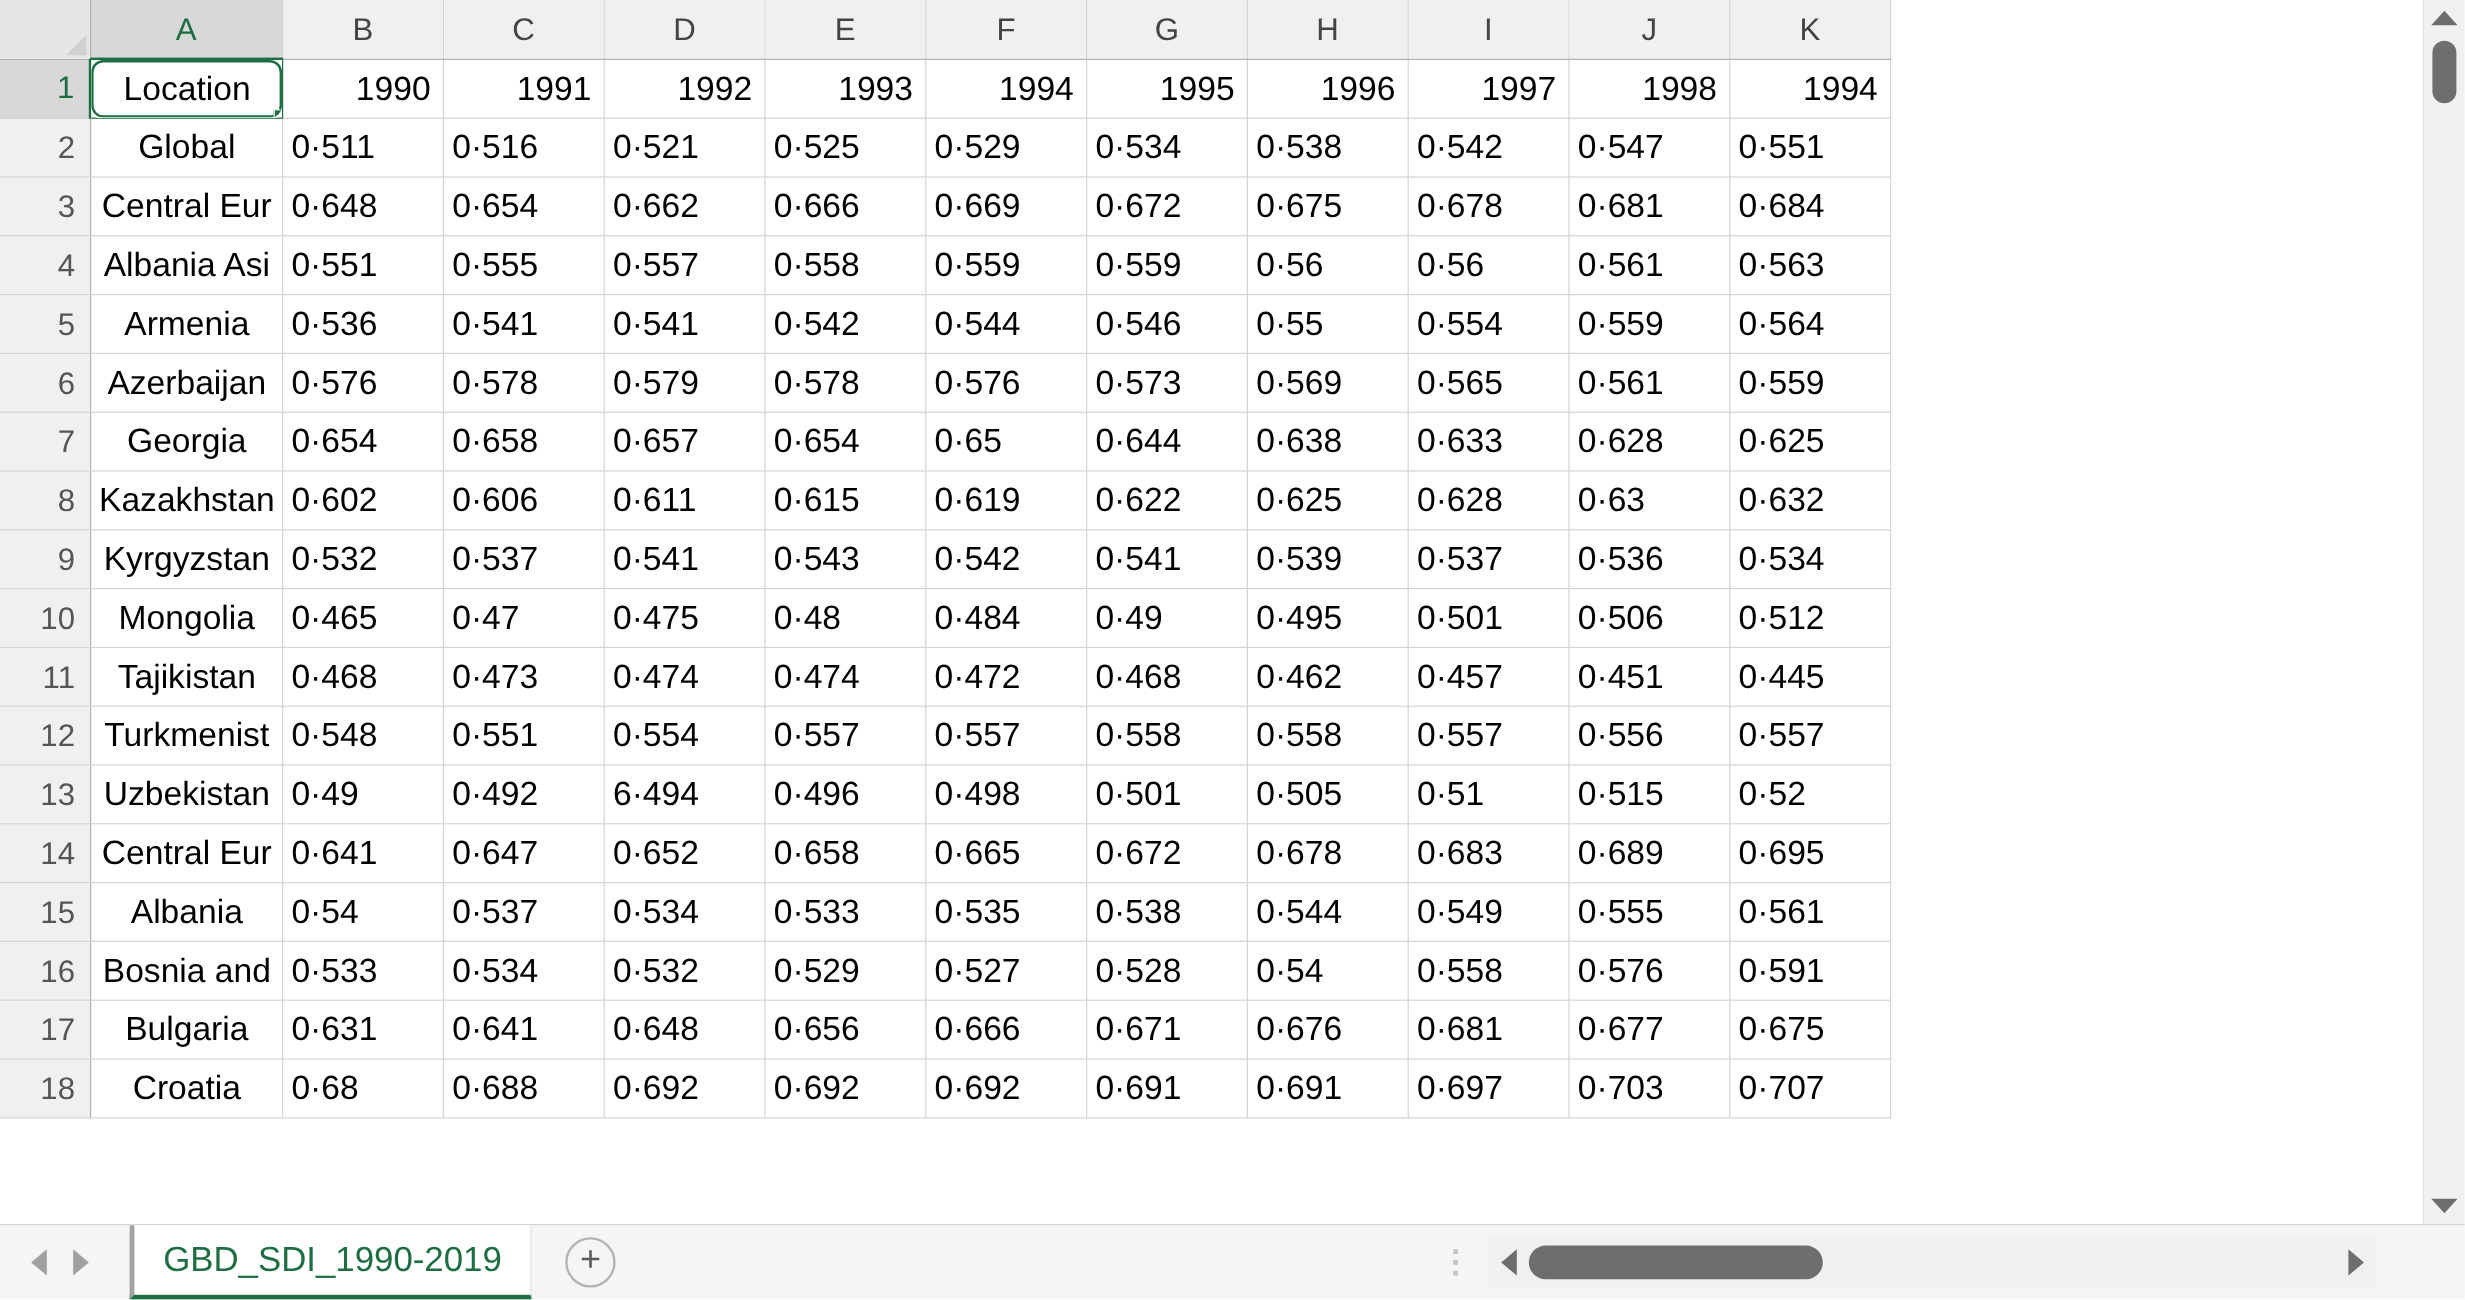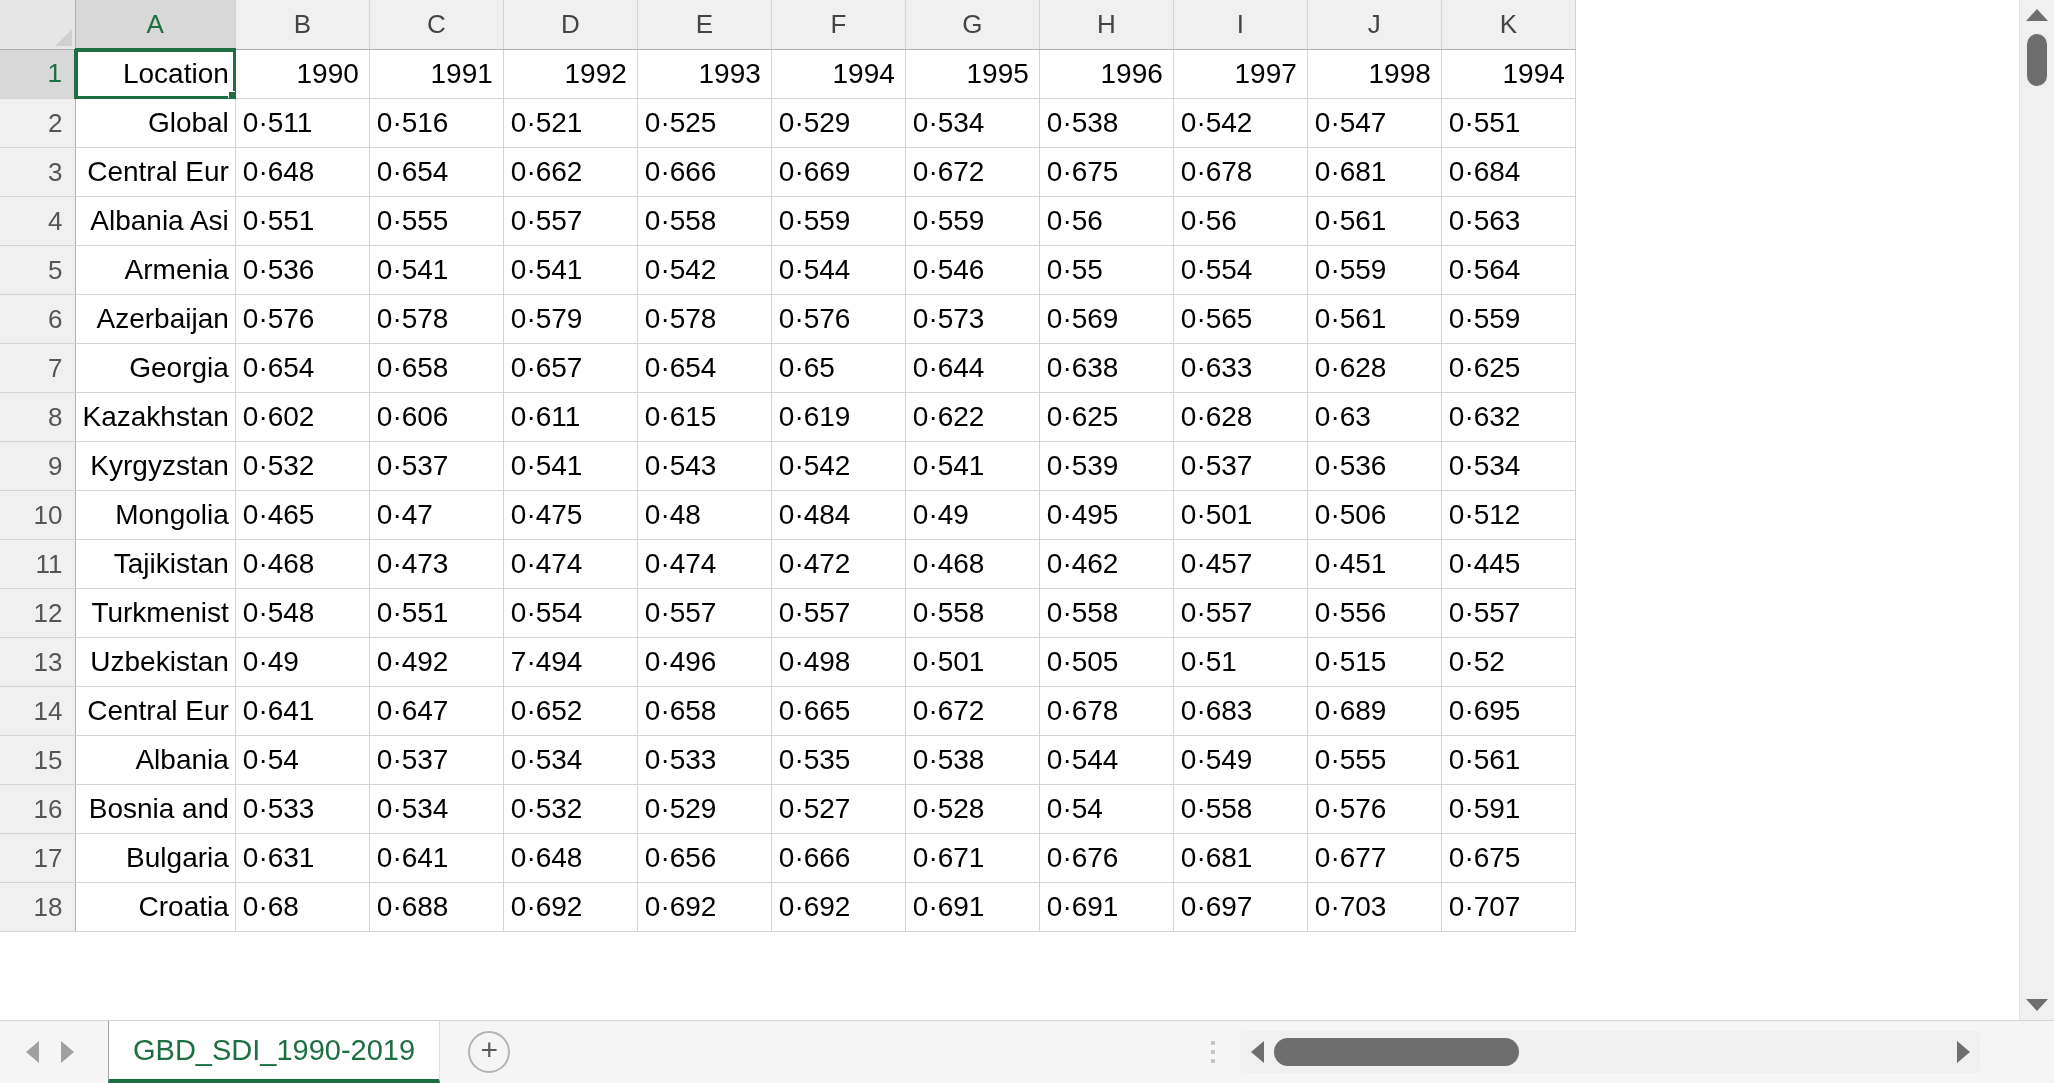--- a/index.html
+++ b/index.html
@@ -81,21 +81,21 @@
     font-size:28px;
     color:#000000;
     padding:0 6px 0 7px;
     vertical-align:middle;
     white-space:nowrap;
     overflow:hidden;
     background:#ffffff;
   }
   td.cell.num{text-align:left;}
   td.cell.yr{text-align:right;padding-right:10px;margin-top:48px;}
-  td.cell.loc{text-align:right;}
+  td.cell.loc{text-align:center;border-radius:10px;}
 
   
   td.cell.selected{
     position:relative;
     box-shadow:inset 0 0 0 2px #1d6f42;
     border-right:1px solid #1d6f42;
     border-bottom:1px solid #1d6f42;
   }
   td.cell.selected .handle{
     position:absolute;
@@ -167,21 +167,21 @@
     border-left:13px solid #a0a0a0;
   }
   .tabs{display:flex;align-items:stretch;height:62px;margin-left:34px;}
   .sheet-tab{
     display:flex;align-items:center;
     padding:0 24px;
     background:#ffffff;
     color:#1d6f42;
     font-size:29px;
     border-bottom:4px solid #1d6f42;
-    border-left:1px solid #a3a3a3;
+    border-left:4px solid #a3a3a3;
     border-right:1px solid #e0e0e0;
     white-space:nowrap;
   }
   .addsheet{
     margin-left:28px;
     width:38px;height:38px;
     border-radius:50%;
     border:2px solid #b3b3b3;
     display:flex;align-items:center;justify-content:center;
     color:#5a5a5a;font-size:30px;line-height:1;
@@ -441,21 +441,21 @@
               <td class="cell num">0·558</td>
               <td class="cell num">0·557</td>
               <td class="cell num">0·556</td>
               <td class="cell num">0·557</td>
             </tr>
             <tr>
               <td class="rowhead">13</td>
               <td class="cell loc">Uzbekistan</td>
               <td class="cell num">0·49</td>
               <td class="cell num">0·492</td>
-              <td class="cell num">7·494</td>
+              <td class="cell num">6·494</td>
               <td class="cell num">0·496</td>
               <td class="cell num">0·498</td>
               <td class="cell num">0·501</td>
               <td class="cell num">0·505</td>
               <td class="cell num">0·51</td>
               <td class="cell num">0·515</td>
               <td class="cell num">0·52</td>
             </tr>
             <tr>
               <td class="rowhead">14</td>

